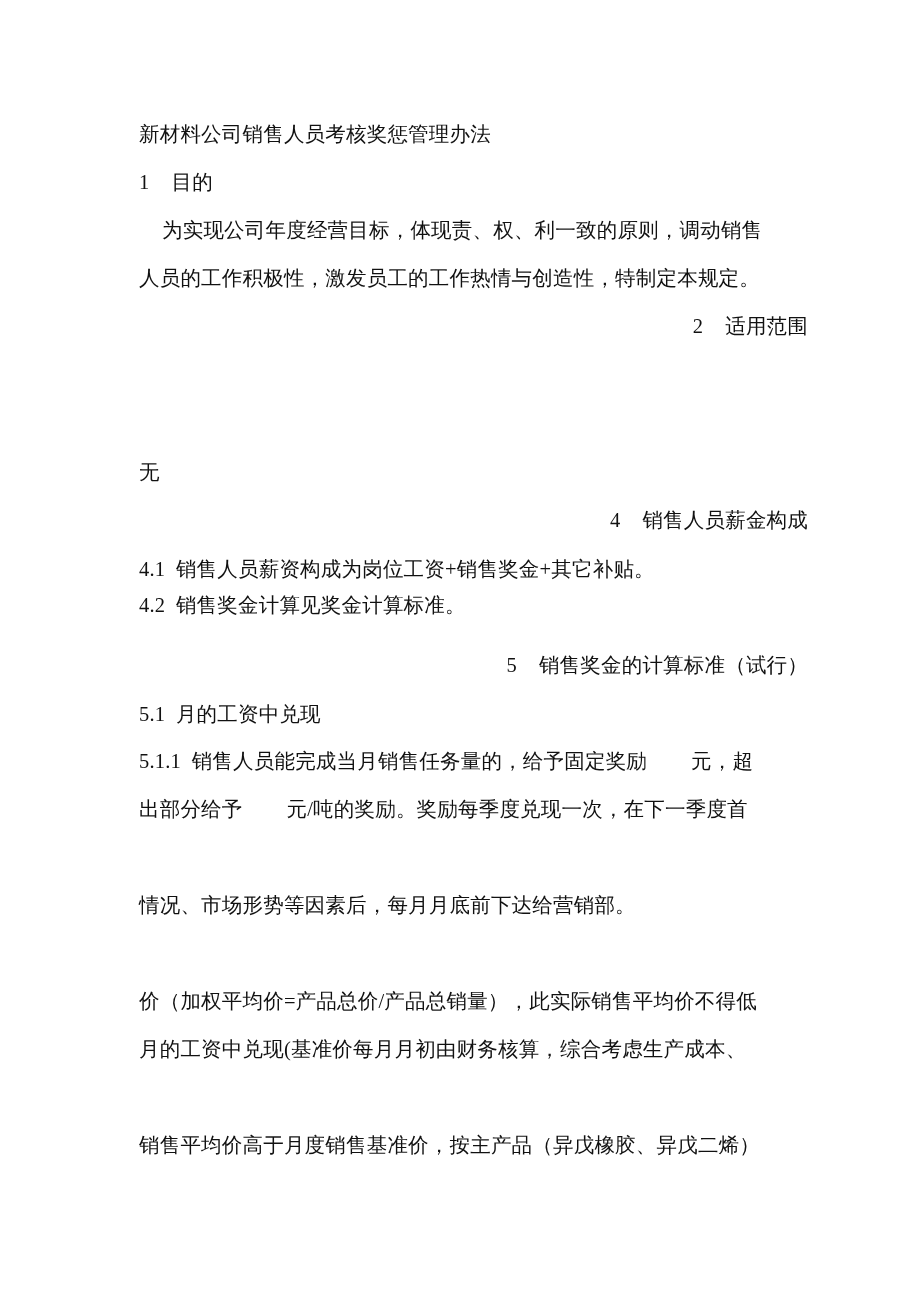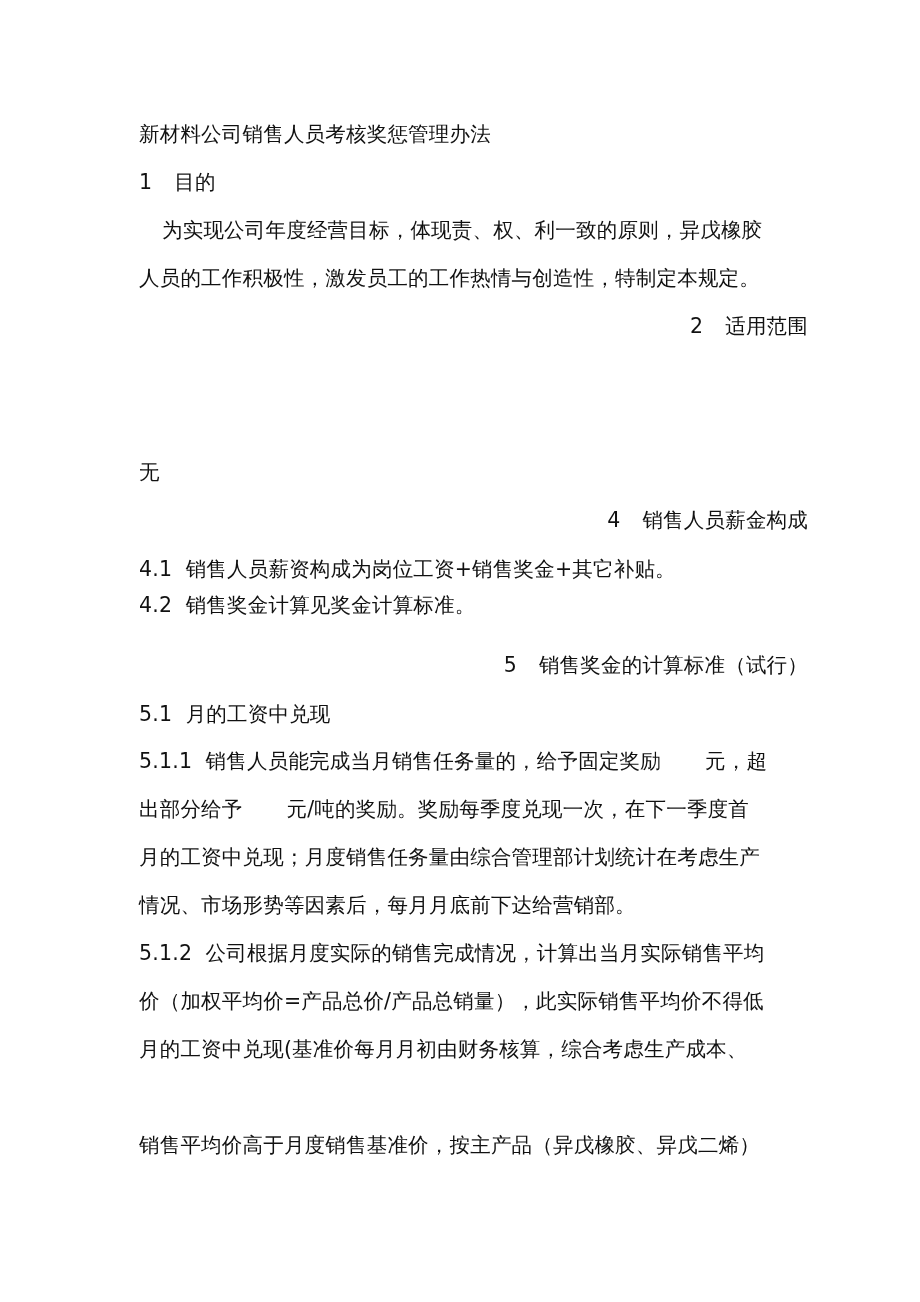--- a/index.html
+++ b/index.html
@@ -6,41 +6,42 @@
   body {
     width: 920px; height: 1302px; overflow: hidden; position: relative;
     font-family: "DejaVu Sans", "Liberation Sans", sans-serif;
     color: #111111;
   }
   .page { position: absolute; left: 0; top: 0; width: 920px; height: 1302px; background: #fff; }
   .line {
     position: absolute; left: 139px; width: 660px;
     font-size: 20.5px; line-height: 28px; white-space: nowrap;
     letter-spacing: 0.2px;
+    font-family: Liberation Serif, serif;
   }
   .indent1 { left: 162px; }
   .indent-h { left: 148px; text-align: right; }
   .gap { display: inline-block; width: 44px; }
   .gap2 { display: inline-block; width: 22px; }
 </style>
 </head>
 <body>
 
 <div class="page">
 
   <div class="line" style="top:120px">
     <span>新材料公司销售人员考核奖惩管理办法</span>
   </div>
 
   <div class="line" style="top:168px">
     <span>1</span><span class="gap2"></span><span>目的</span>
   </div>
 
   <div class="line indent1" style="top:216px">
-    <span>为实现公司年度经营目标，体现责、权、利一致的原则，异戊橡胶</span>
+    <span>为实现公司年度经营目标，体现责、权、利一致的原则，调动销售</span>
   </div>
   <div class="line" style="top:264px">
     <span>人员的工作积极性，激发员工的工作热情与创造性，特制定本规定。</span>
   </div>
 
   <div class="line indent-h" style="top:312px">
     <span>2</span><span class="gap2"></span><span>适用范围</span>
   </div>
 
 
@@ -68,30 +69,24 @@
   <div class="line" style="top:700px">
     <span>5.1</span>&nbsp;&nbsp;<span>月的工资中兑现</span>
   </div>
 
   <div class="line" style="top:747px">
     <span>5.1.1</span>&nbsp;&nbsp;<span>销售人员能完成当月销售任务量的，给予固定奖励</span><span class="gap"></span><span>元，超</span>
   </div>
   <div class="line" style="top:795px">
     <span>出部分给予</span><span class="gap"></span><span>元/吨的奖励。奖励每季度兑现一次，在下一季度首</span>
   </div>
-  <div class="line" style="top:843px">
-    <span>月的工资中兑现；月度销售任务量由综合管理部计划统计在考虑生产</span>
-  </div>
   <div class="line" style="top:891px">
     <span>情况、市场形势等因素后，每月月底前下达给营销部。</span>
   </div>
 
-  <div class="line" style="top:939px">
-    <span>5.1.2</span>&nbsp;&nbsp;<span>公司根据月度实际的销售完成情况，计算出当月实际销售平均</span>
-  </div>
   <div class="line" style="top:987px">
     <span>价（加权平均价=产品总价/产品总销量），此实际销售平均价不得低</span>
   </div>
   <div class="line" style="top:1035px">
     <span>月的工资中兑现(基准价每月月初由财务核算，综合考虑生产成本、</span>
   </div>
   <div class="line" style="top:1131px">
     <span>销售平均价高于月度销售基准价，按主产品（异戊橡胶、异戊二烯）</span>
   </div>
 

